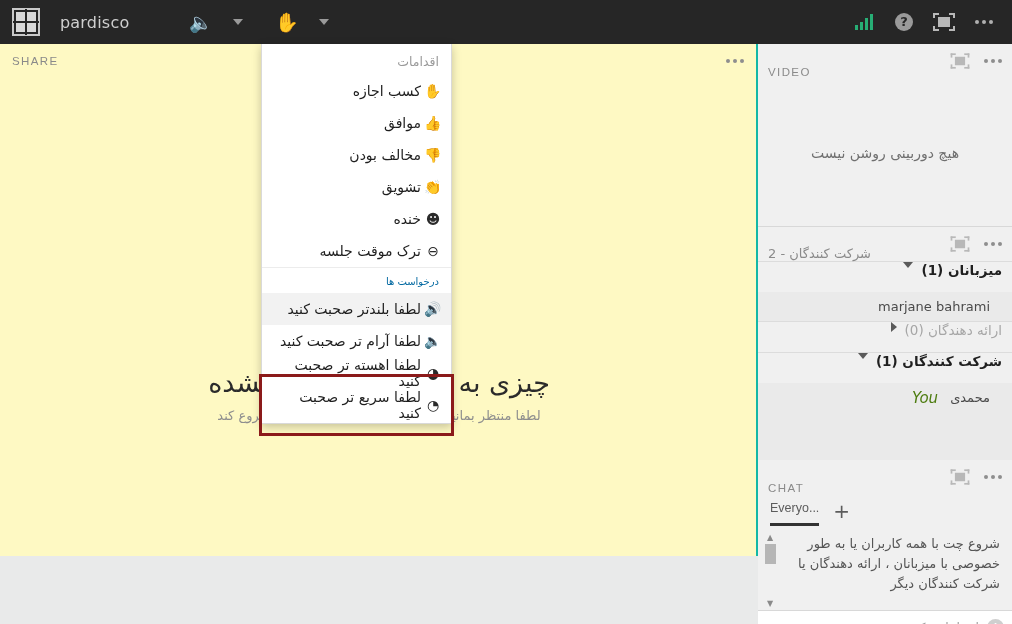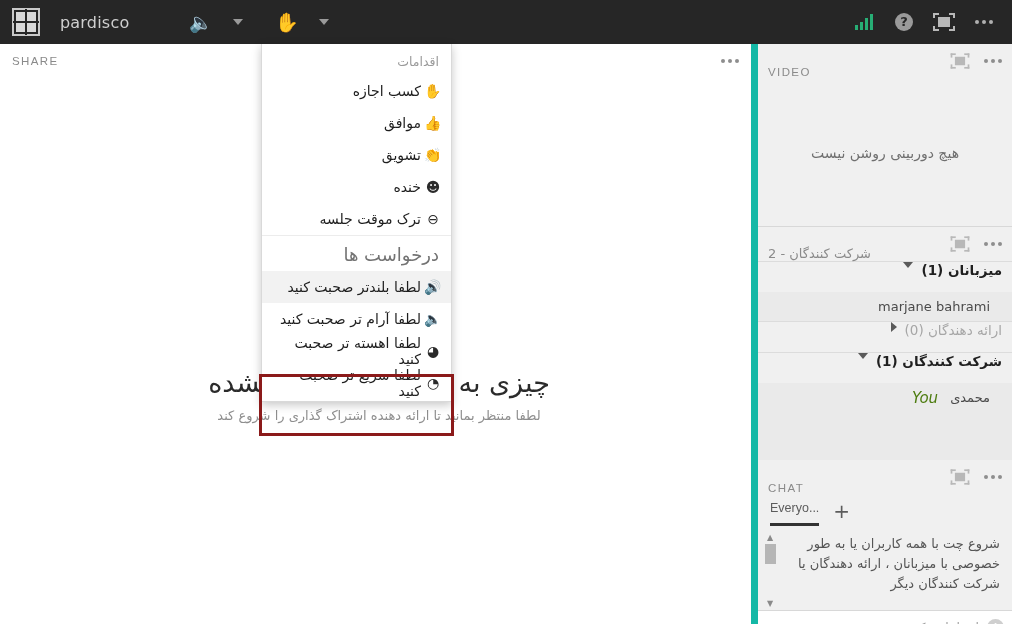--- a/index.html
+++ b/index.html
@@ -76,22 +76,22 @@
   .dots.dark i { background: #b0b0b0; }
 
   
   .body-area {
     position: absolute; left: 0; top: 44px; width: 1012px; height: 580px;
     display: flex;
   }
 
   
   .share-panel {
-    width: 758px; height: 580px; background: #ffffff; position: relative;
-    border-right: 7px solid #14b8a6;
+    width: 758px; height: 512px; background: #fef9c3; position: relative;
+    border-right: 2px solid #14b8a6;
   }
   .panel-head {
     height: 34px; display: flex; align-items: center; padding: 0 12px;
     position: relative;
   }
   .panel-title {
     font-size: 11.5px; letter-spacing: 1.4px; color: #8a8a8a;
     font-family: "Liberation Sans", sans-serif;
   }
   .panel-head .head-actions {
@@ -228,21 +228,21 @@
     gap: 2px; padding: 0 8px 0 12px; height: 32px; cursor: pointer;
     font-size: 14px; color: #1e1e1e; flex-direction: row-reverse;
   }
   .menu-item .mi-label { flex: 1 1 auto; text-align: right; }
   .menu-item .mi-icon {
     width: 20px; text-align: center; font-size: 14px; color: #2a2a2a;
     flex: none; line-height: 1;
   }
   .menu-item.hover { background: #f2f2f2; }
   .menu-sep-label {
-    direction: rtl; text-align: right; font-size: 18px; color: #737373;
+    direction: rtl; text-align: right; font-size: 10px; color: #0369a1;
     padding: 8px 12px 6px 12px; border-top: 1px solid #ececec;
   }
   .menu-highlight {
     position: absolute; left: 259px; top: 374px; width: 195px; height: 62px;
     border: 3px solid #8b1a1a; z-index: 60; pointer-events: none;
   }
 </style>
 </head>
 <body>
 
@@ -442,20 +442,24 @@
 
     <div class="menu-item">
       <span class="mi-label">کسب اجازه</span>
       <span class="mi-icon">✋</span>
     </div>
     <div class="menu-item">
       <span class="mi-label">موافق</span>
       <span class="mi-icon">👍</span>
     </div>
     <div class="menu-item">
+      <span class="mi-label">مخالف بودن</span>
+      <span class="mi-icon">👎</span>
+    </div>
+    <div class="menu-item">
       <span class="mi-label">تشویق</span>
       <span class="mi-icon">👏</span>
     </div>
     <div class="menu-item">
       <span class="mi-label">خنده</span>
       <span class="mi-icon">☻</span>
     </div>
     <div class="menu-item">
       <span class="mi-label">ترک موقت جلسه</span>
       <span class="mi-icon">⊖</span>

